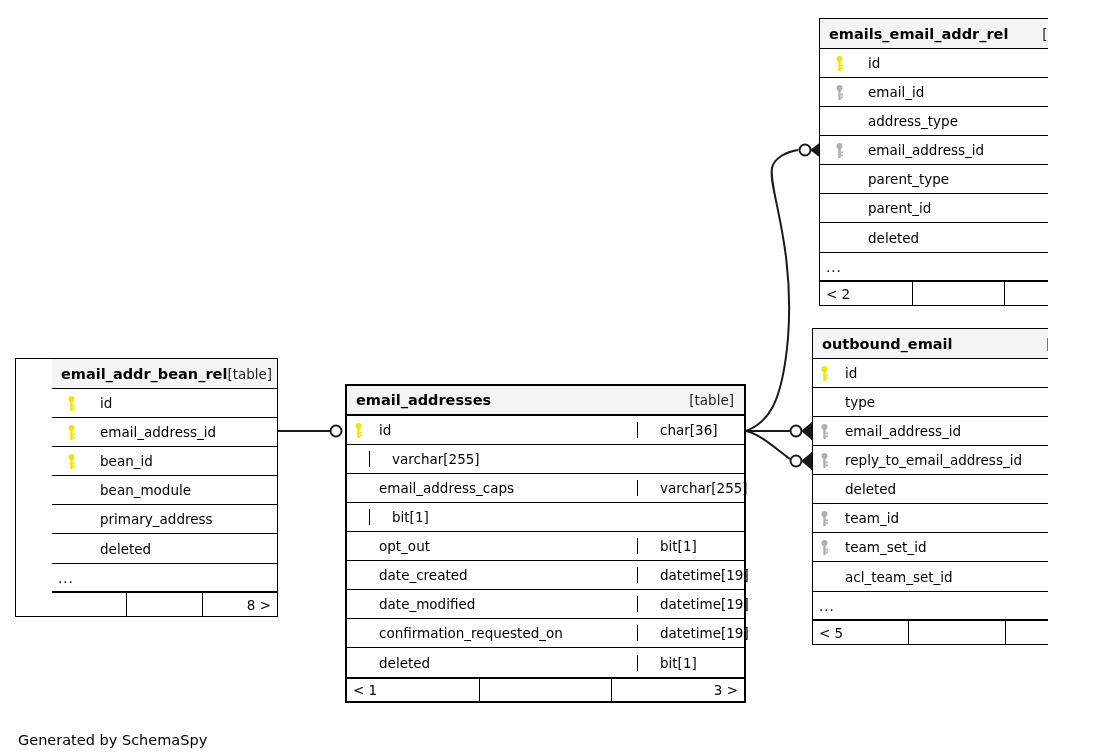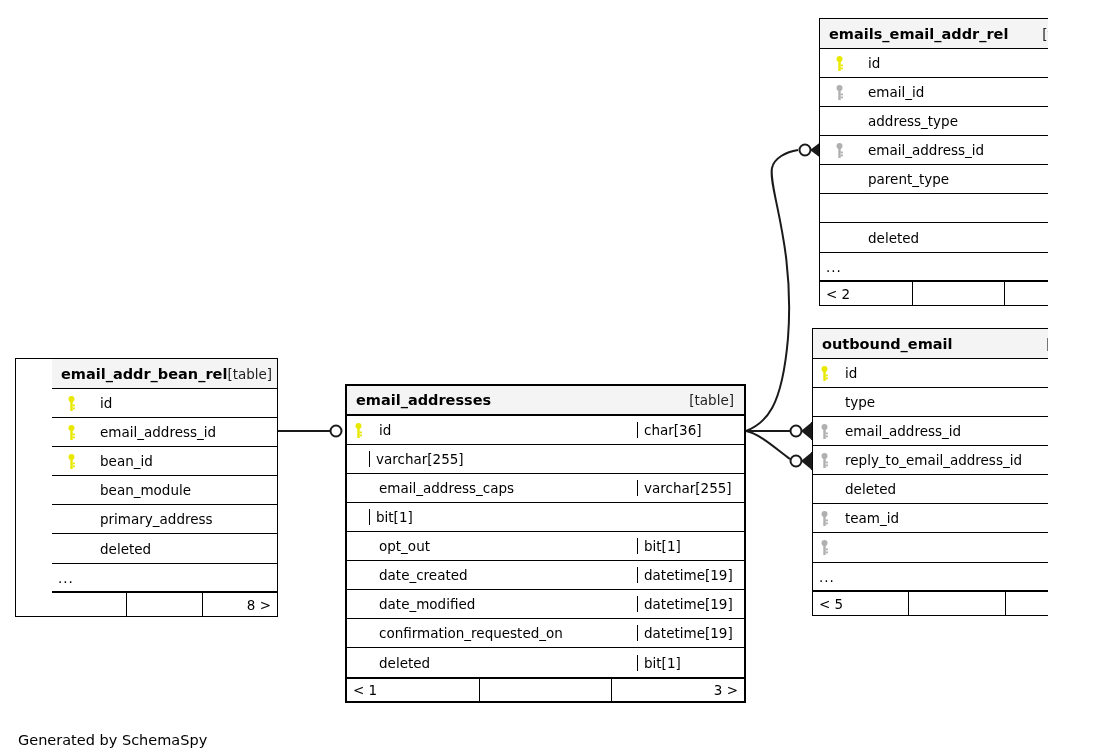--- a/index.html
+++ b/index.html
@@ -30,21 +30,21 @@
     box-sizing:border-box;height:29px;display:flex;align-items:center;
     border-bottom:1px solid #000;
   }
   .trow:last-of-type{border-bottom:none;}
   .colname{
     box-sizing:border-box;flex:1 1 auto;display:flex;align-items:center;
     padding-left:8px;font-size:13.5px;color:#000;min-width:0;
   }
   .coltype{
     box-sizing:border-box;flex:0 0 auto;display:flex;align-items:center;
-    padding-left:6px;font-size:13.5px;color:#000;border-left:1px solid #000;
+    padding-left:22px;font-size:13.5px;color:#000;border-left:1px solid #000;
   }
   .keyslot{flex:0 0 22px;display:flex;align-items:center;justify-content:center;}
   .keyslot.wide{flex:0 0 38px;}
   .lbl{padding-left:2px;}
 
   
   .key{display:block;width:9px;height:15px;}
 
   
   .trow.ellipsis{border-top:2px solid #000;border-bottom:1px solid #000;}
@@ -152,20 +152,23 @@
           </span>
         </div>
         <div class="trow">
           <span class="keyslot wide"></span>
           <span class="colname">
             <span class="lbl">parent_type</span>
           </span>
         </div>
         <div class="trow">
           <span class="keyslot wide"></span>
+          <span class="colname">
+            <span class="lbl">parent_id</span>
+          </span>
         </div>
         <div class="trow">
           <span class="keyslot wide"></span>
           <span class="colname">
             <span class="lbl">deleted</span>
           </span>
         </div>
       </div>
     <div class="trow ellipsis thin">
       <span class="ell">...</span>
@@ -248,20 +251,29 @@
           </span>
         </div>
         <div class="trow">
           <span class="keyslot">
             <svg class="key" viewBox="0 0 9 15" xmlns="http://www.w3.org/2000/svg">
               <circle cx="4.5" cy="3" r="3" fill="#b0b0b0"></circle>
               <rect x="3.3" y="4.5" width="2.4" height="10.5" fill="#b0b0b0"></rect>
               <rect x="5.7" y="8.5" width="2.2" height="1.8" fill="#b0b0b0"></rect>
               <rect x="5.7" y="11.5" width="2.2" height="1.8" fill="#b0b0b0"></rect>
             </svg>
+          </span>
+          <span class="colname">
+            <span class="lbl">team_set_id</span>
+          </span>
+        </div>
+        <div class="trow">
+          <span class="keyslot"></span>
+          <span class="colname">
+            <span class="lbl">acl_team_set_id</span>
           </span>
         </div>
       </div>
     <div class="trow ellipsis thin">
       <span class="ell">...</span>
     </div>
     <div class="tfoot">
       <span class="fcell">&lt; 5</span>
       <span class="fcell"></span>
       <span class="fcell right"></span>

